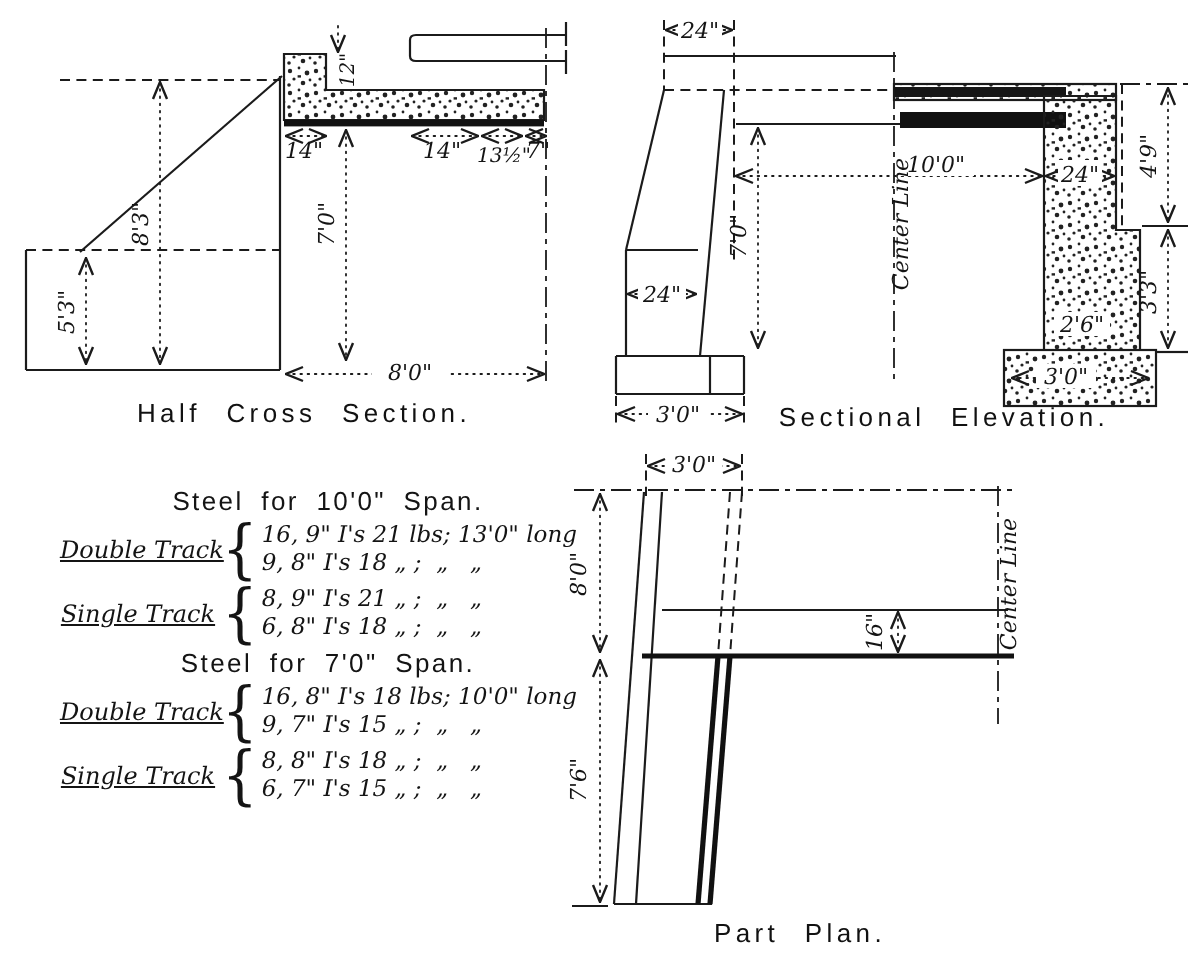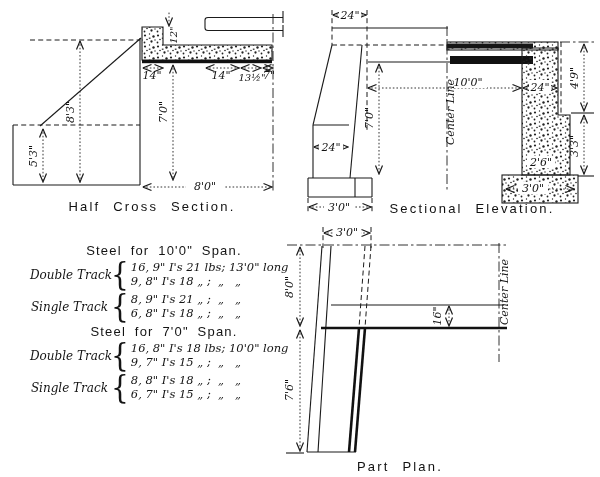--- a/index.html
+++ b/index.html
@@ -14,21 +14,21 @@
   .dim{font:italic 11px "DejaVu Serif",serif;fill:#141414;}
   .dimsm{font:italic 10px "DejaVu Serif",serif;fill:#141414;}
   .ttl{font:13px "Liberation Sans",sans-serif;letter-spacing:2.2px;word-spacing:7px;fill:#111;}
   .bk{fill:#fff;}
   .stip{fill:url(#stip);stroke:#1b1b1b;stroke-width:1.1;}
   
   .steel{position:absolute;left:30px;top:243px;width:268px;color:#141414;}
   .stitle{font:13px "Liberation Sans",sans-serif;letter-spacing:1.2px;word-spacing:4px;
           width:212px;margin-left:28px;text-align:center;margin-bottom:2px;}
   .srow{display:flex;align-items:center;margin-bottom:3px;height:29px;}
-  .slabel{font:italic 12px "DejaVu Serif",serif;width:78px;text-align:right;white-space:pre;}
+  .slabel{font:italic 12px "DejaVu Serif",serif;width:78px;text-align:center;white-space:pre;text-decoration:underline;}
   .brace{font:28px "DejaVu Serif",serif;line-height:28px;margin:0 2px 0 3px;
          transform:scaleY(1.15);display:inline-block;}
   .slines{display:flex;flex-direction:column;justify-content:center;}
   .slines span{font:italic 11.5px "DejaVu Serif",serif;line-height:13.5px;white-space:pre;}
 </style>
 </head>
 <body>
 
 <div class="page">
 

